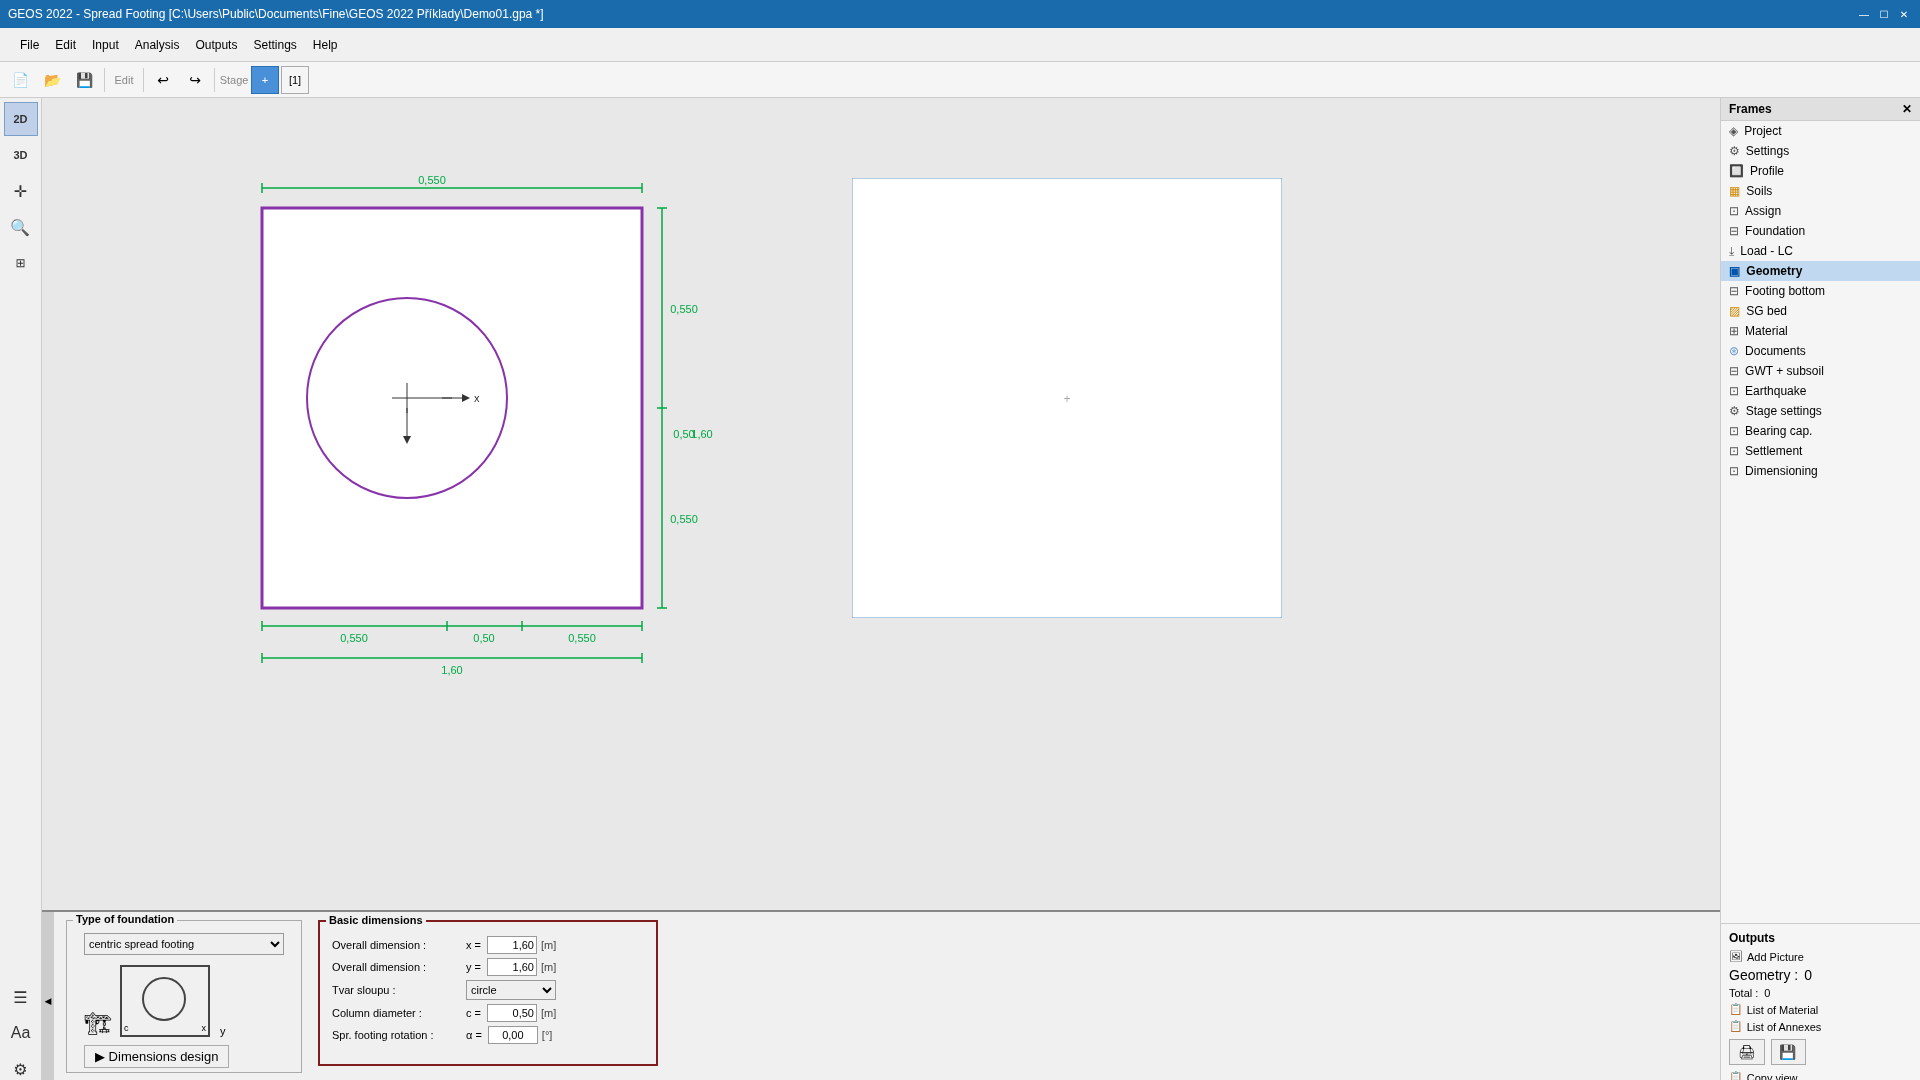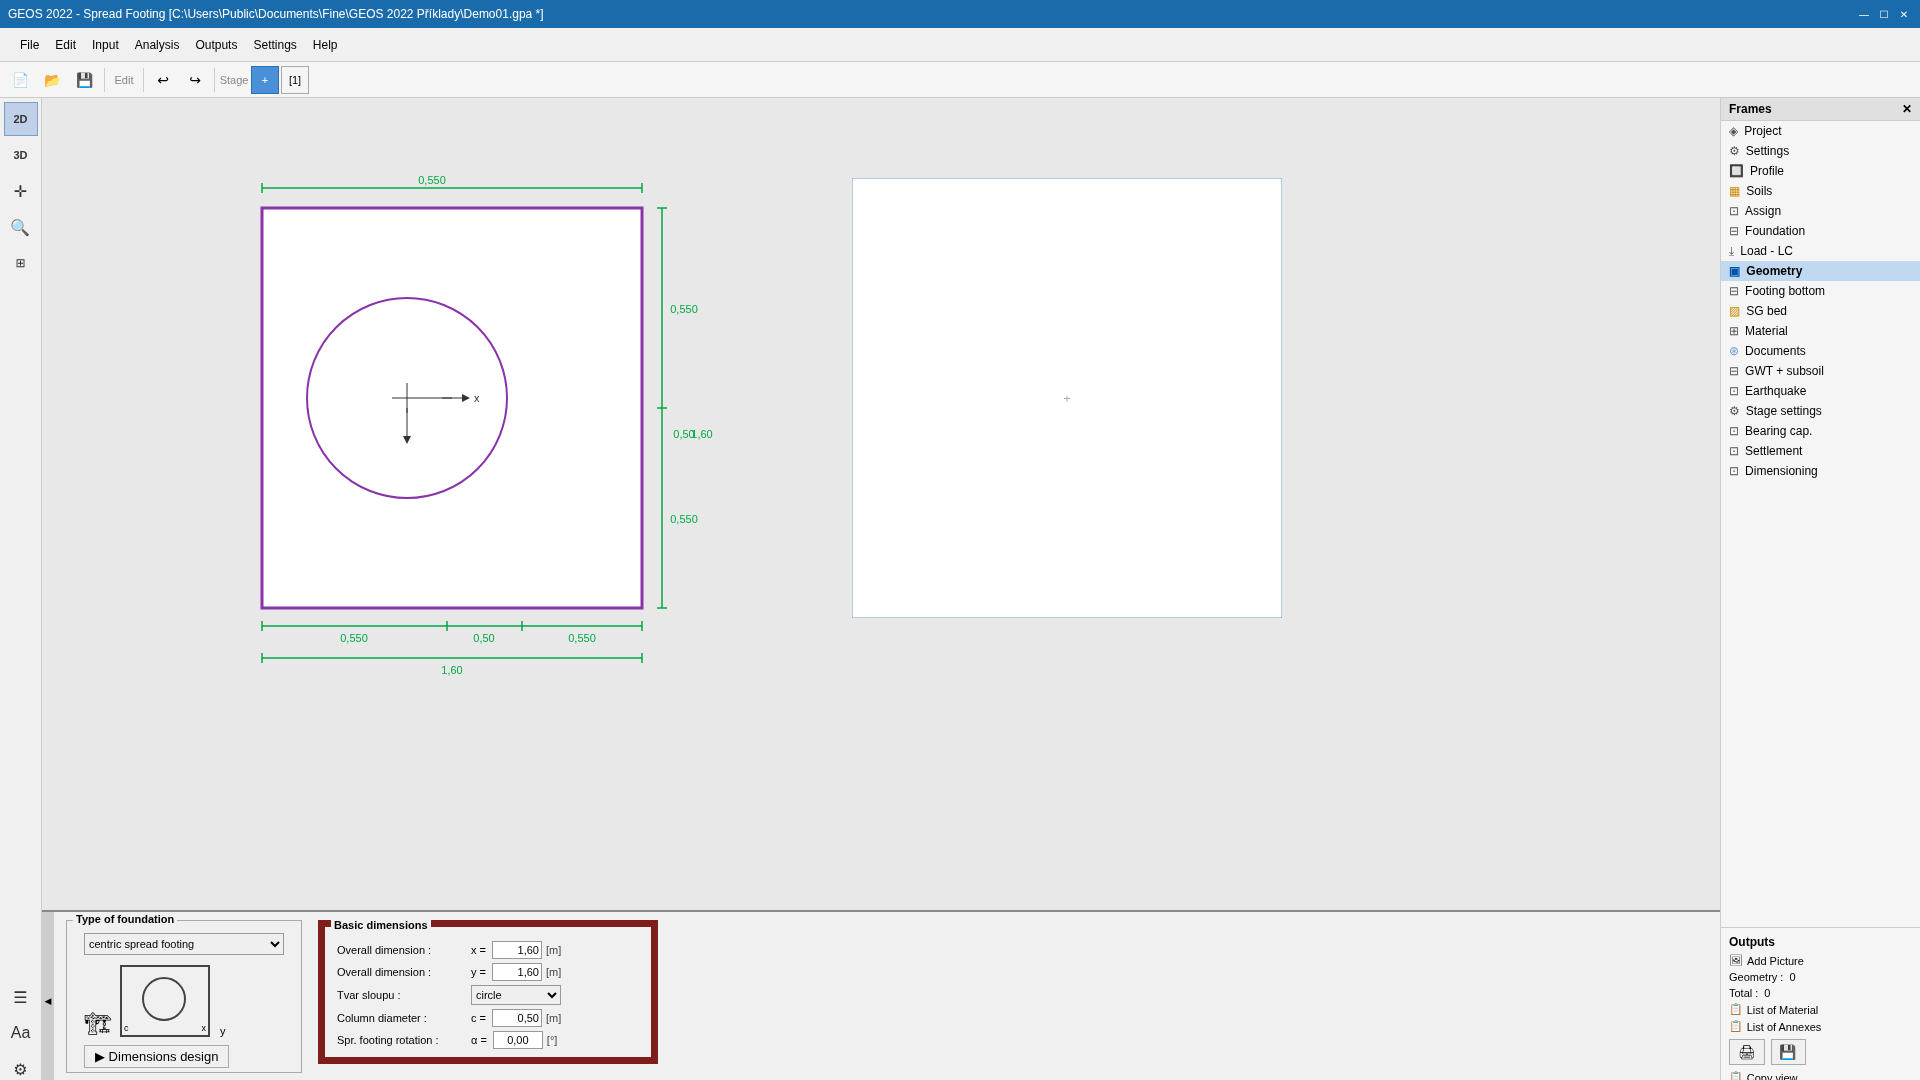--- a/index.html
+++ b/index.html
@@ -303,21 +303,21 @@
             <div style="font-size:11px;margin-left:2px;">y</div>
           </div>
 
           <div style="margin-top:8px;">
             <button class="dim-design-btn" style="background:#f0f0f0;border:1px solid #aaa;padding:3px 10px;font-size:13px;cursor:pointer;">▶ Dimensions design</button>
           </div>
         </div>
       </div>
 
       <div>
-        <div style="border:7px solid #7f1d1d;padding:4px 12px 4px;position:relative;min-width:340px;">
+        <div style="border:2px solid #7f1d1d;padding:4px 12px 16px;position:relative;min-width:340px;">
           <div style="position:absolute;top:-8px;left:6px;background:#f0f0f0;padding:0 3px;font-size:11px;font-weight:bold;">Basic dimensions</div>
           <div style="margin-top:10px;">
 
             <div class="form-row">
               <span class="form-label">Overall dimension :</span>
               <span style="font-size:11px;margin-right:2px;">x =</span>
               <input class="form-input" type="text" value="1,60" style="width: 50px; height: 18px; font-size: 11px; border: 1px solid rgb(153, 153, 153); text-align: right;">
               <span class="form-unit">[m]</span>
             </div>
 
@@ -440,21 +440,21 @@
     </div>
 
     <div id="outputs-panel" style="border-top:1px solid #ccc;padding:4px;">
       <div id="outputs-header" style="font-weight:bold;font-size:12px;padding:3px 4px;">Outputs</div>
 
       <div class="output-item">
         <span style="font-size:11px;">🖼</span>
         <span>Add Picture</span>
       </div>
 
-      <div style="padding:2px 4px;font-size:11px;display:flex;gap:6px;">
+      <div style="padding:2px 4px;font-size:14px;display:flex;gap:6px;">
         <span>Geometry :</span>
         <span>0</span>
       </div>
       <div style="padding:2px 4px;font-size:11px;display:flex;gap:6px;">
         <span>Total :</span>
         <span>0</span>
       </div>
 
       <div class="output-item">
         <span style="font-size:11px;">📋</span>

